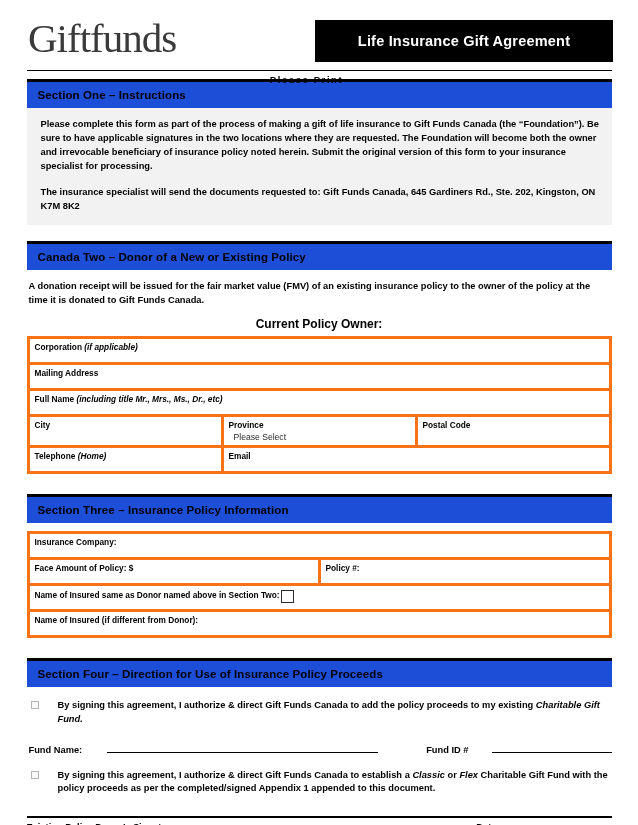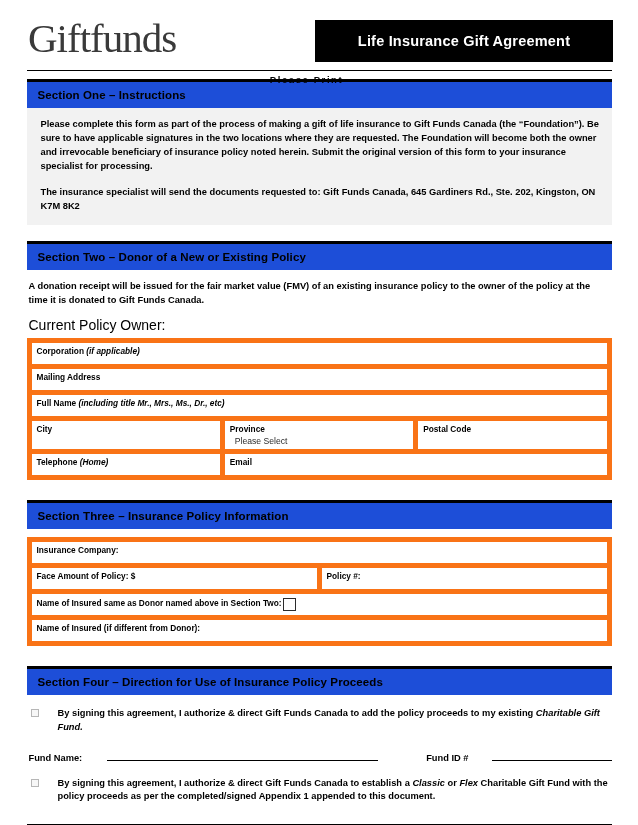--- a/index.html
+++ b/index.html
@@ -104,34 +104,35 @@
   }
   .para + .para { margin-top: 11px; }
 
   .sec-text {
     font-size: 9.3px;
     font-weight: bold;
     line-height: 1.5;
     padding: 10px 2px 0 2px;
   }
   .sub-label {
-    font-size: 14px;
-    font-weight: normal;
+    font-size: 12px;
+    font-weight: bold;
     padding: 9px 2px 5px 2px;
+    text-align: center;
   }
 
   
   table.formtbl {
     width: 585px;
     border-collapse: collapse;
     table-layout: fixed;
     margin: 0 auto;
   }
   table.formtbl td {
-    border: 5px solid #f97316;
+    border: 3px solid #f97316;
     vertical-align: top;
     padding: 3px 4px 3px 5px;
     font-size: 8.3px;
     font-weight: bold;
     height: 26px;
   }
   td.tall { height: 28px; }
   .ital { font-style: italic; }
   .sel-value {
     display: block;
@@ -251,21 +252,21 @@
     <div class="sec-body-gray">
       <p class="para">Please complete this form as part of the process of making a gift of life insurance to Gift Funds Canada (the “Foundation”). Be sure to have applicable signatures in the two locations where they are requested. The Foundation will become both the owner and irrevocable beneficiary of insurance policy noted herein. Submit the original version of this form to your insurance specialist for processing.</p>
       <p class="para">The insurance specialist will send the documents requested to: Gift Funds Canada, 645 Gardiners Rd., Ste. 202, Kingston, ON K7M 8K2</p>
     </div>
   </div>
 
   <div class="spacer-16"></div>
 
   <div class="rule-thick"></div>
   <div class="sec-wrap">
-    <div class="sec-head">Section Two – Donor of a New or Existing Policy</div>
+    <div class="sec-head">Canada Two – Donor of a New or Existing Policy</div>
     <div class="sec-text">A donation receipt will be issued for the fair market value (FMV) of an existing insurance policy to the owner of the policy at the time it is donated to Gift Funds Canada.</div>
     <div class="sub-label">Current Policy Owner:</div>
   </div>
 
   <table class="formtbl">
     <tbody>
         <tr>
       <td colspan="3">
         <span>Corporation</span>
         <span class="ital">(if applicable)</span>

